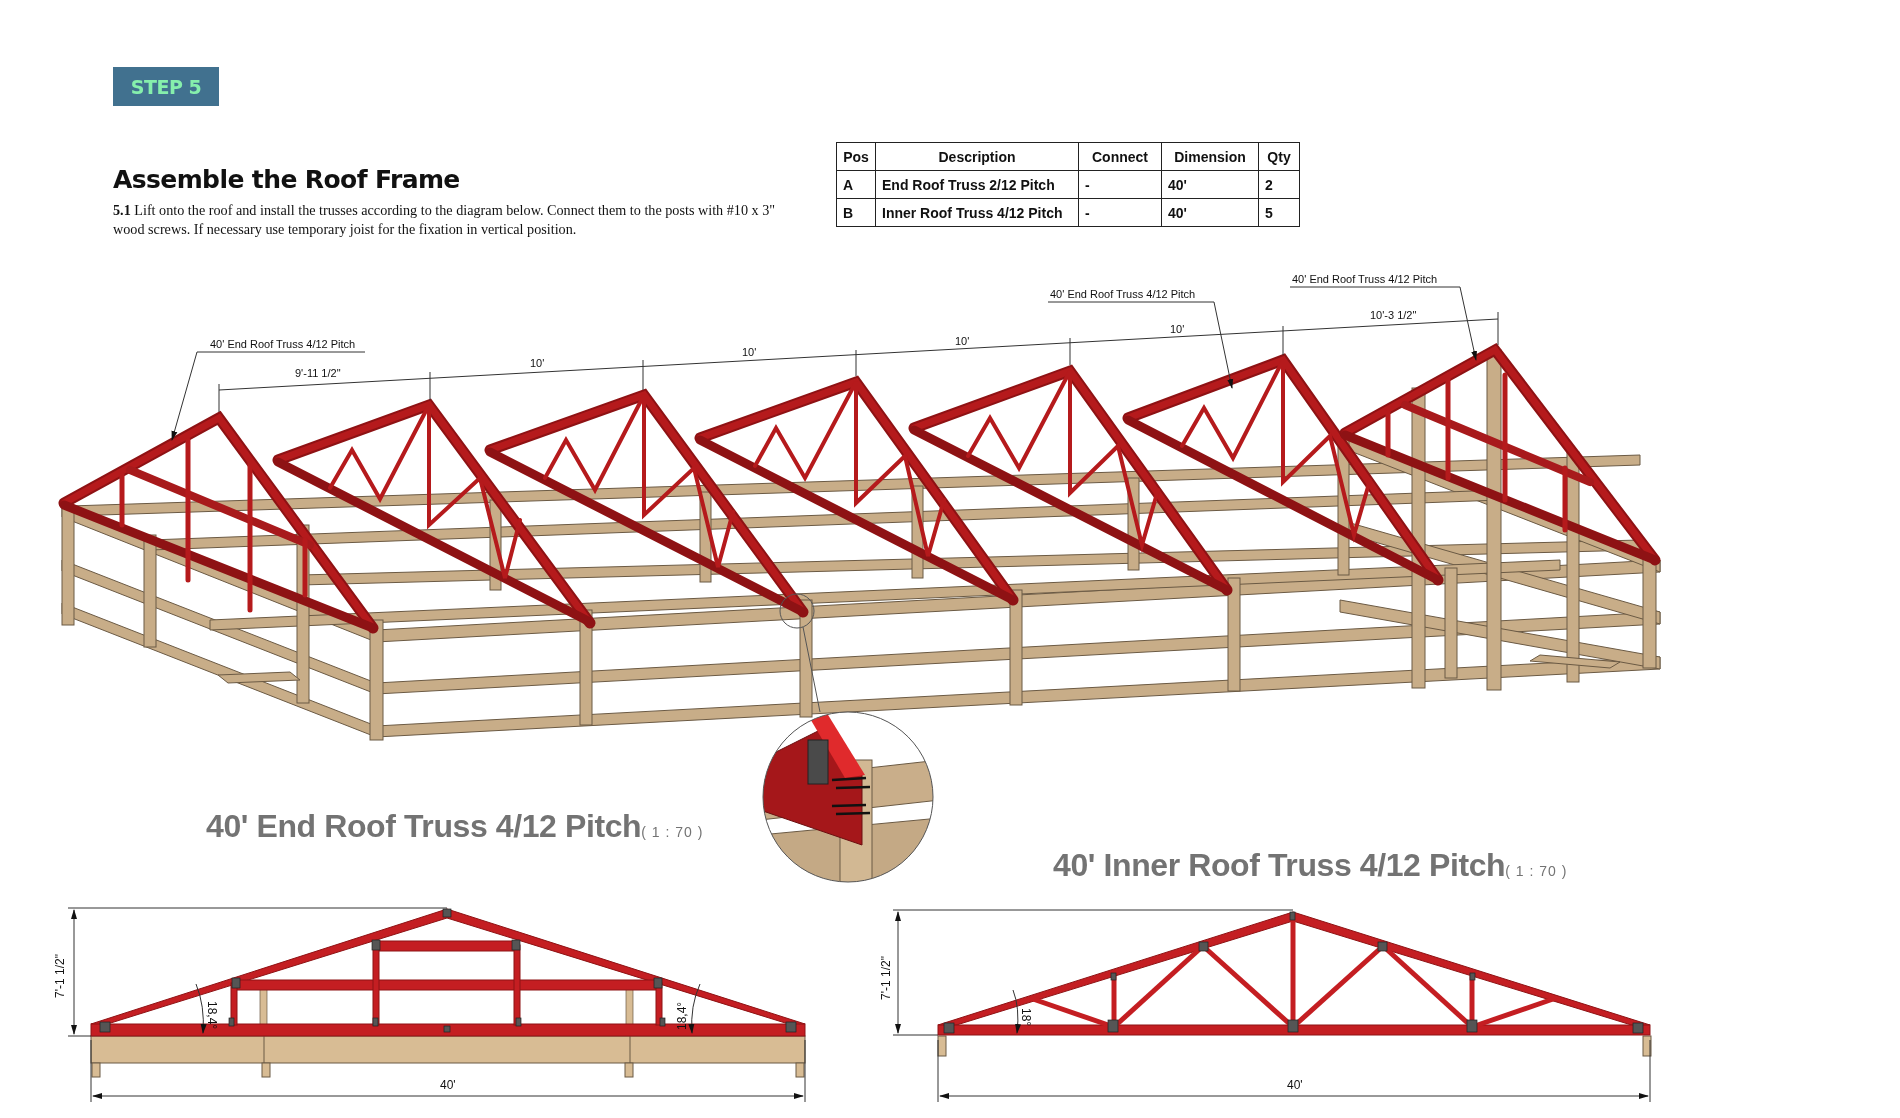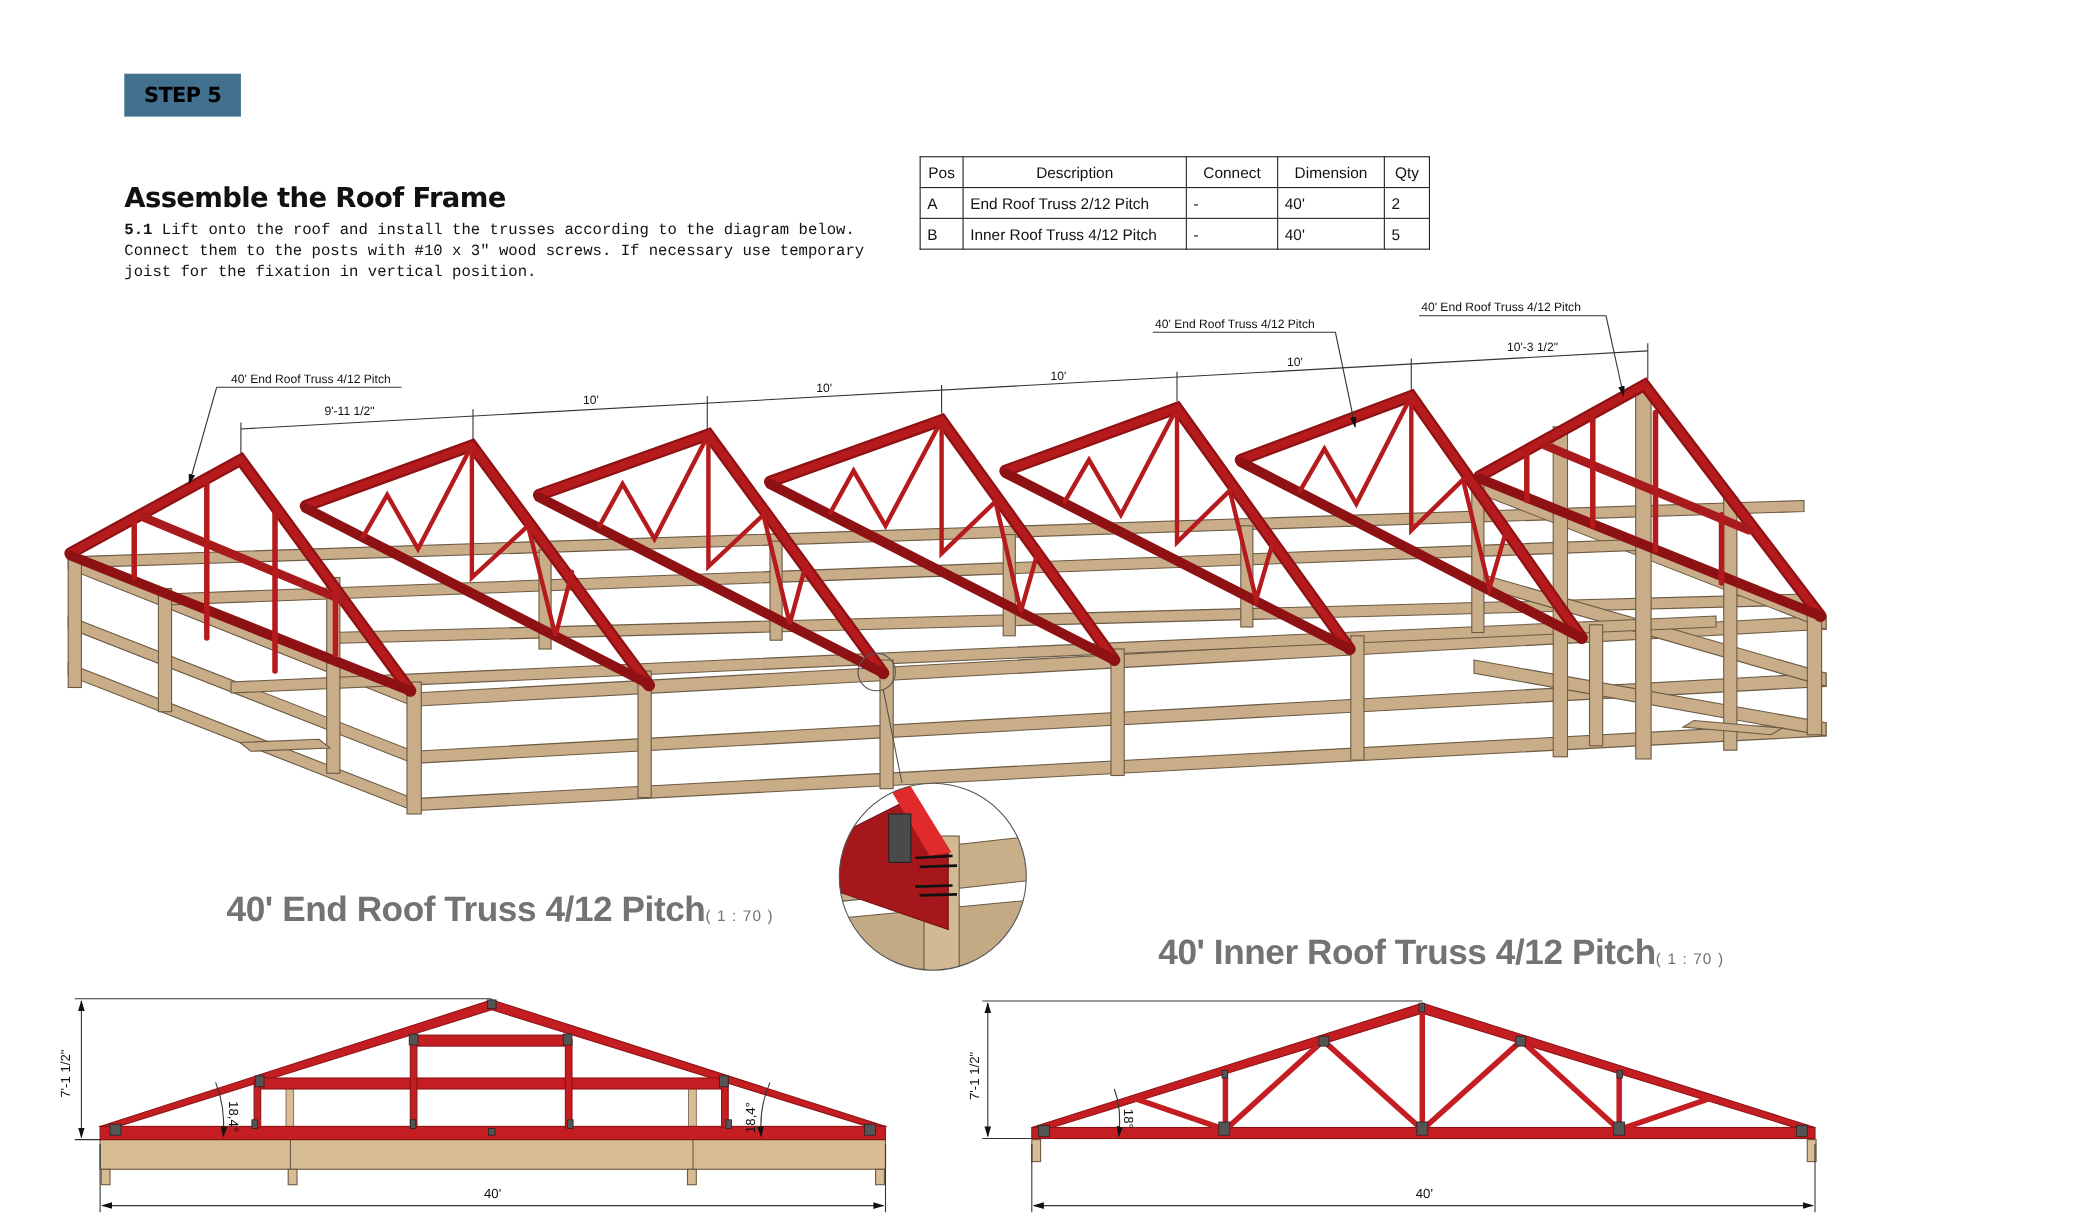--- a/index.html
+++ b/index.html
@@ -1,30 +1,30 @@
 <!DOCTYPE html>
 <html><head>
 <meta charset="utf-8">
 <style>
   html, body { margin:0; padding:0; background:#ffffff; }
   body { width:1900px; height:1118px; position:relative; overflow:hidden;
          font-family:"Liberation Sans", sans-serif; color:#111; }
   .step-badge { position:absolute; left:113px; top:67px; width:106px; height:39px;
-         background:#41718f; color:#000000; font-family:"DejaVu Sans", sans-serif;
+         background:#41718f; color:#86efac; font-family:"DejaVu Sans", sans-serif;
          font-weight:bold; font-size:19px; display:flex; align-items:center; justify-content:center;
          letter-spacing:-0.5px; }
   .heading { position:absolute; left:113px; top:150px; font-family:"DejaVu Sans", sans-serif;
          font-weight:bold; font-size:25px; letter-spacing:-0.6px; color:#111;margin-top:15px; }
   .body-text { position:absolute; left:113px; top:201px; width:680px; font-size:14.2px;
-         line-height:19px; font-family:Liberation Mono, monospace; color:#111; }
+         line-height:19px; font-family:Liberation Serif, serif; color:#111; }
   .body-text b { font-weight:bold; }
   table.parts { position:absolute; left:836px; top:142px; border-collapse:collapse;
          font-size:14px; font-family:"Liberation Sans", sans-serif; }
   table.parts td, table.parts th { border:1.5px solid #222; height:27px; padding:0 6px;
-         font-weight:normal; }
+         font-weight:bold; }
   table.parts .c-pos { width:26px; }
   table.parts .c-desc { width:190px; }
   table.parts .c-mat { width:70px; }
   table.parts .c-dim { width:84px;margin-top:16px; }
   table.parts .c-qty { width:28px; }
   .truss-title { position:absolute; font-weight:bold; font-size:32px; color:#737373;
          font-family:"Liberation Sans", sans-serif; letter-spacing:-0.4px; }
   .truss-title .scale { font-weight:normal; font-size:14px; letter-spacing:1px; }
   svg.diagram { position:absolute; left:0; top:0; }
   svg text { font-family:"Liberation Sans", sans-serif; }

